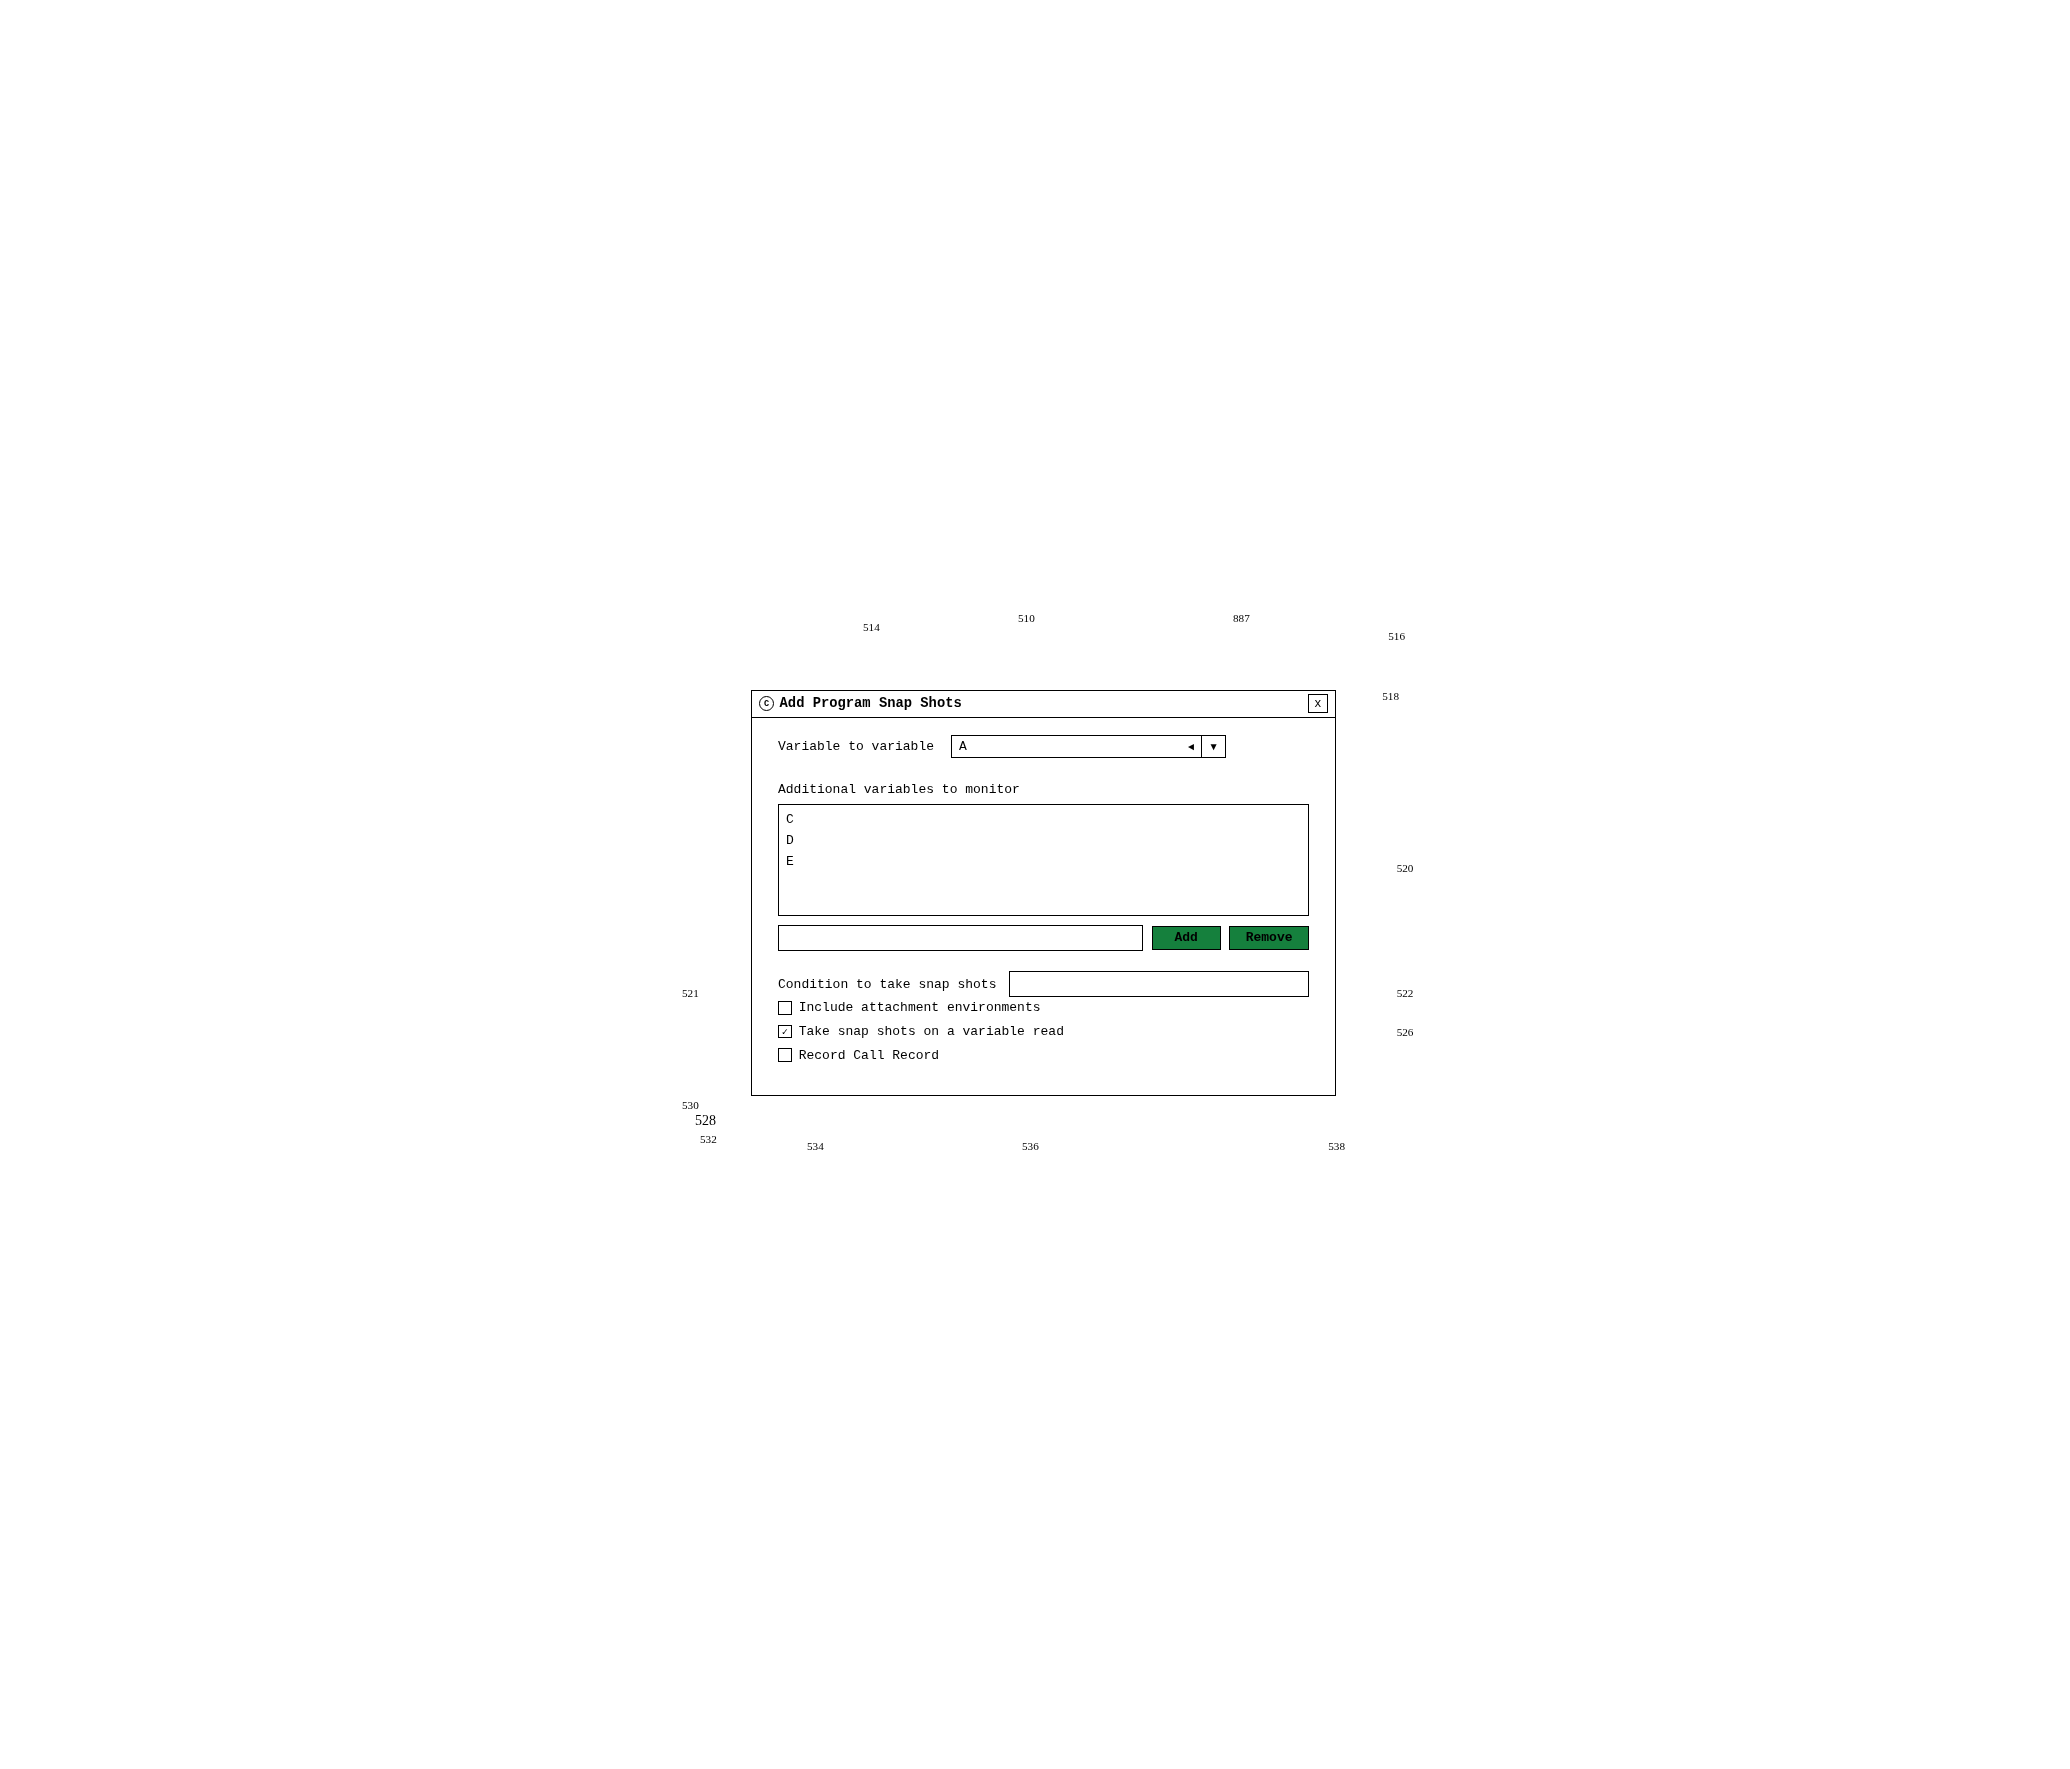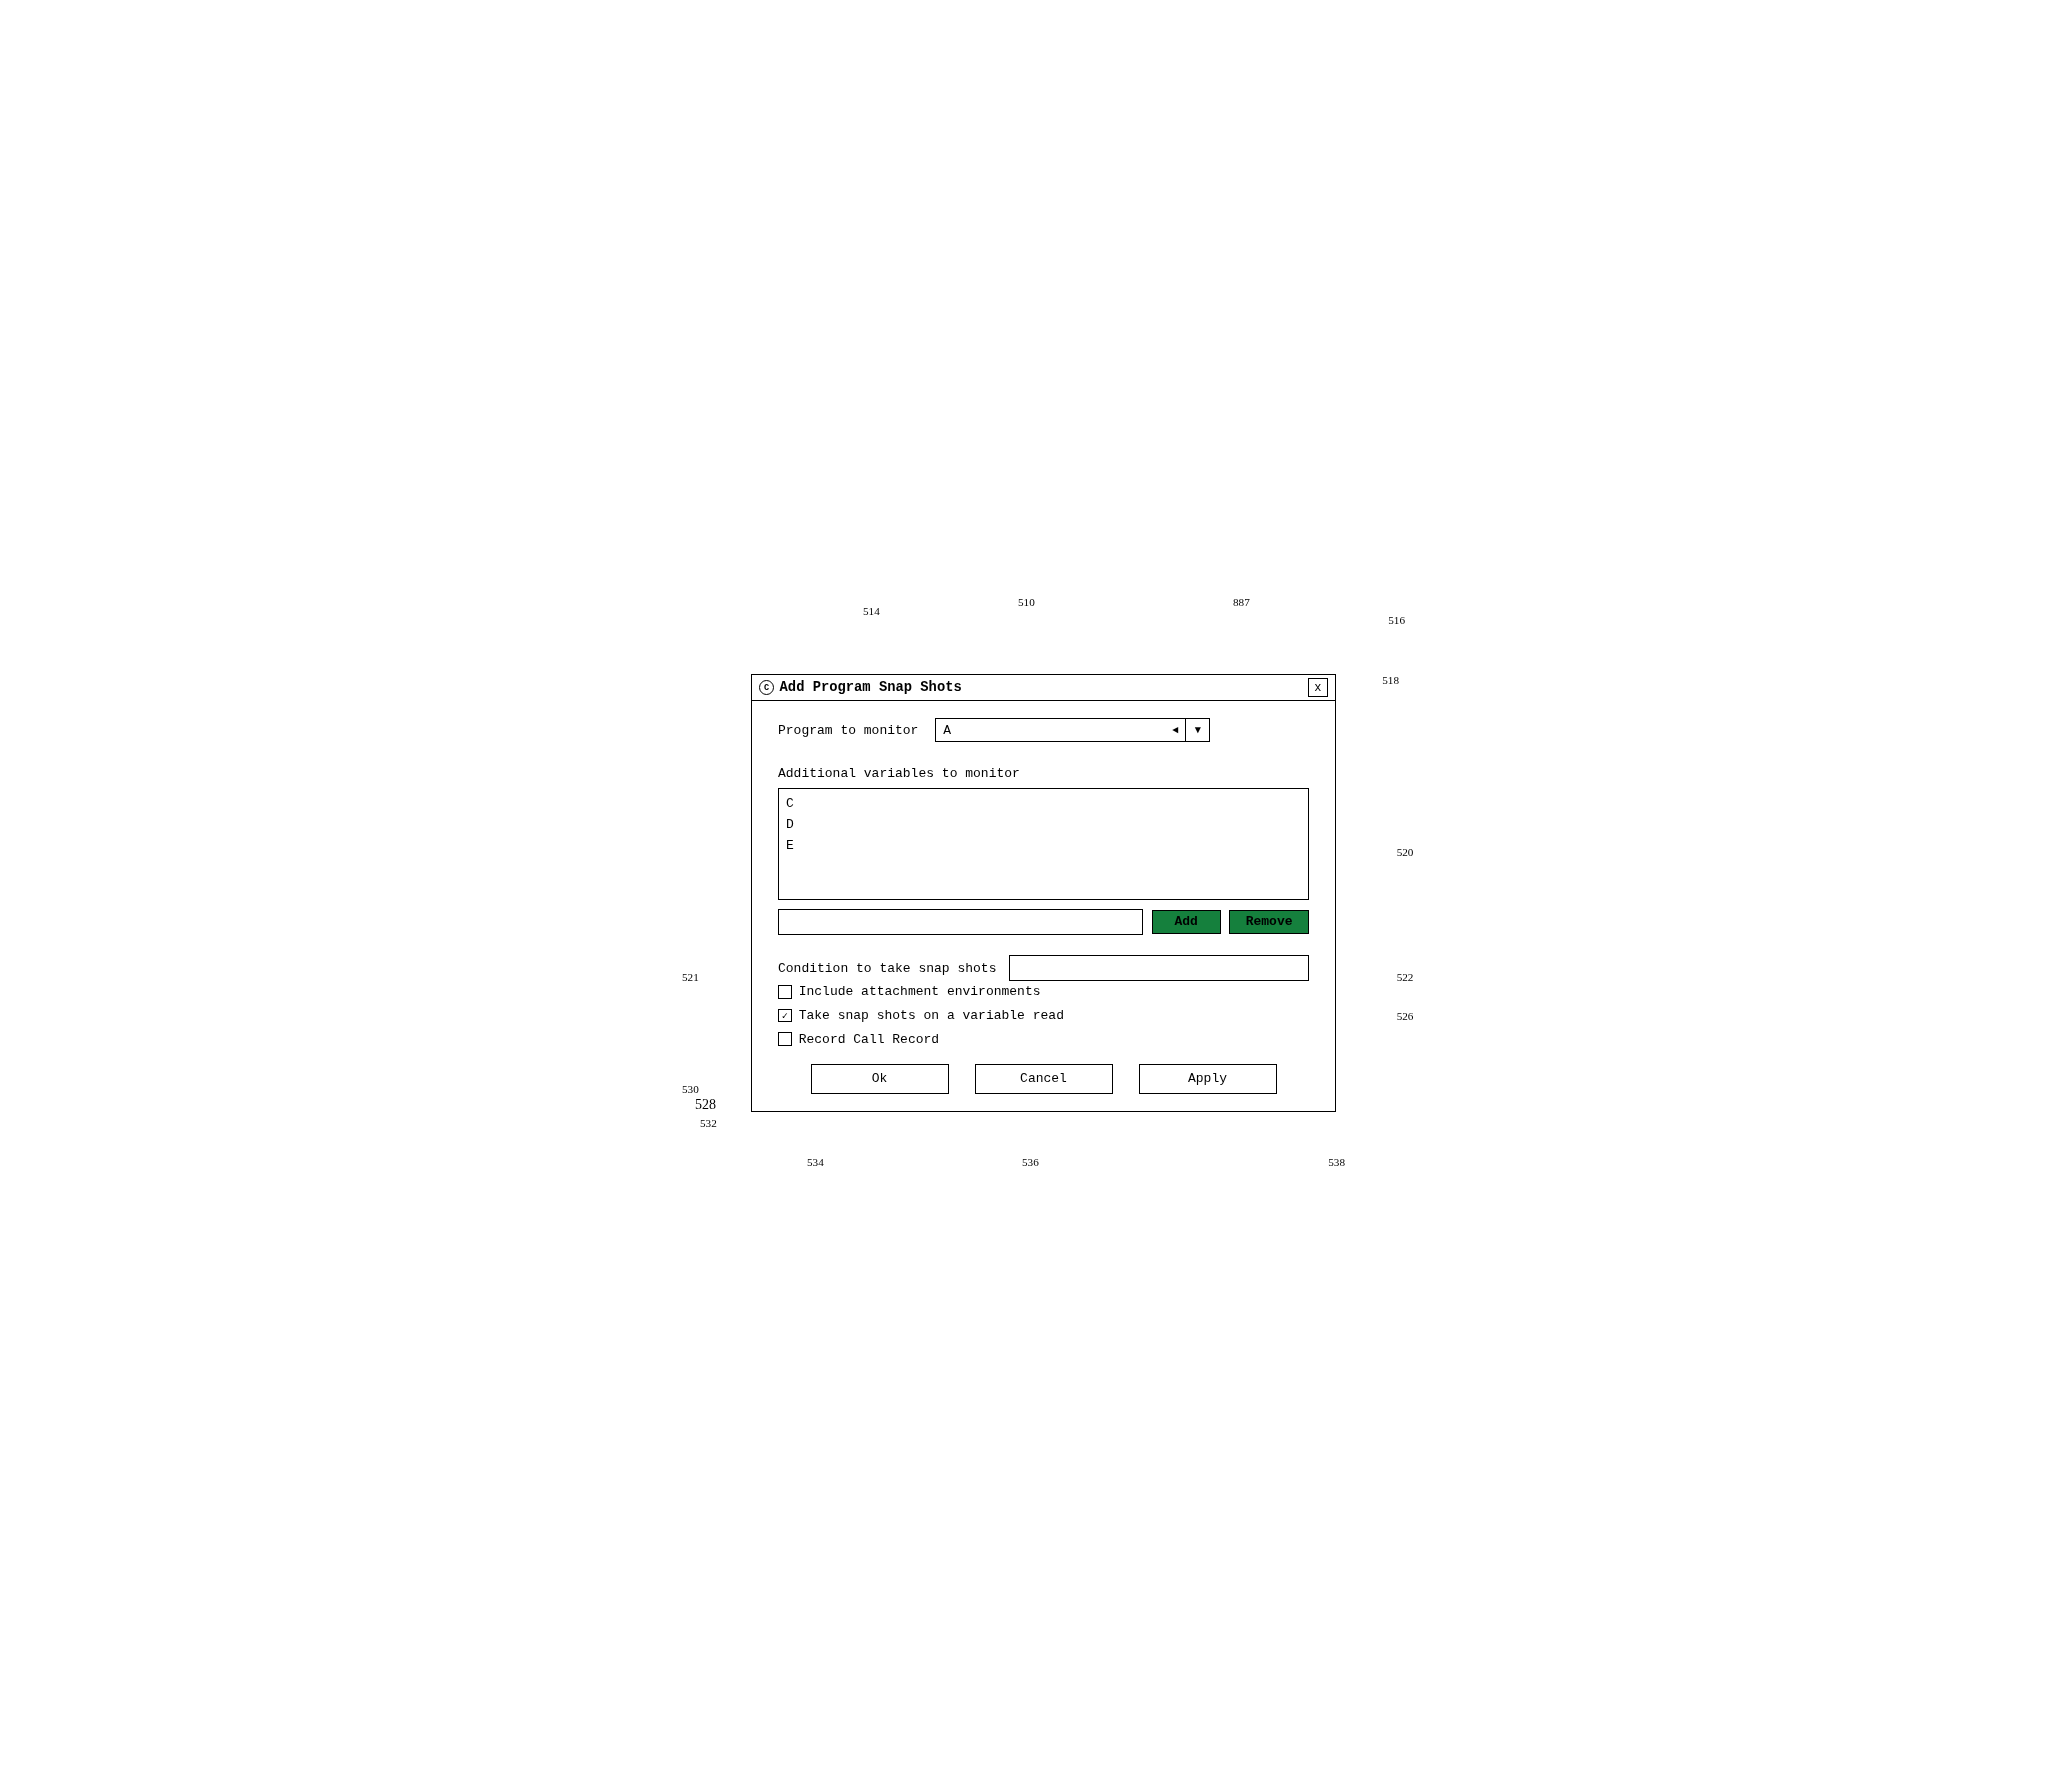--- a/index.html
+++ b/index.html
@@ -275,21 +275,21 @@
           <span>C</span>
         </div>
         <span>Add Program Snap Shots</span>
       </div>
       <div class="close-btn">x</div>
     </div>
 
     <div class="dialog-body">
 
       <div class="variable-monitor-row">
-        <span class="field-label">Program to monitor</span>
+        <span class="field-label">Variable to variable</span>
         <div class="dropdown-container">
           <div class="dropdown-value">
             <span>A</span>
             <span class="dropdown-arrow-icon">◄</span>
           </div>
           <div class="dropdown-btn">▼</div>
         </div>
       </div>
 
       <div>
@@ -320,22 +320,17 @@
       <div class="checkbox-row">
         <div class="checkbox-box">✓</div>
         <span>Take snap shots on a variable read</span>
       </div>
 
       <div class="checkbox-row" style="margin-bottom:15.5px;">
         <div class="checkbox-box"></div>
         <span>Record Call Record</span>
       </div>
 
-      <div class="bottom-buttons">
-        <button class="bottom-btn">Ok</button>
-        <button class="bottom-btn">Cancel</button>
-        <button class="bottom-btn">Apply</button>
-      </div>
 
     </div>
   </div>
 </div>
 
 
 </body></html>

